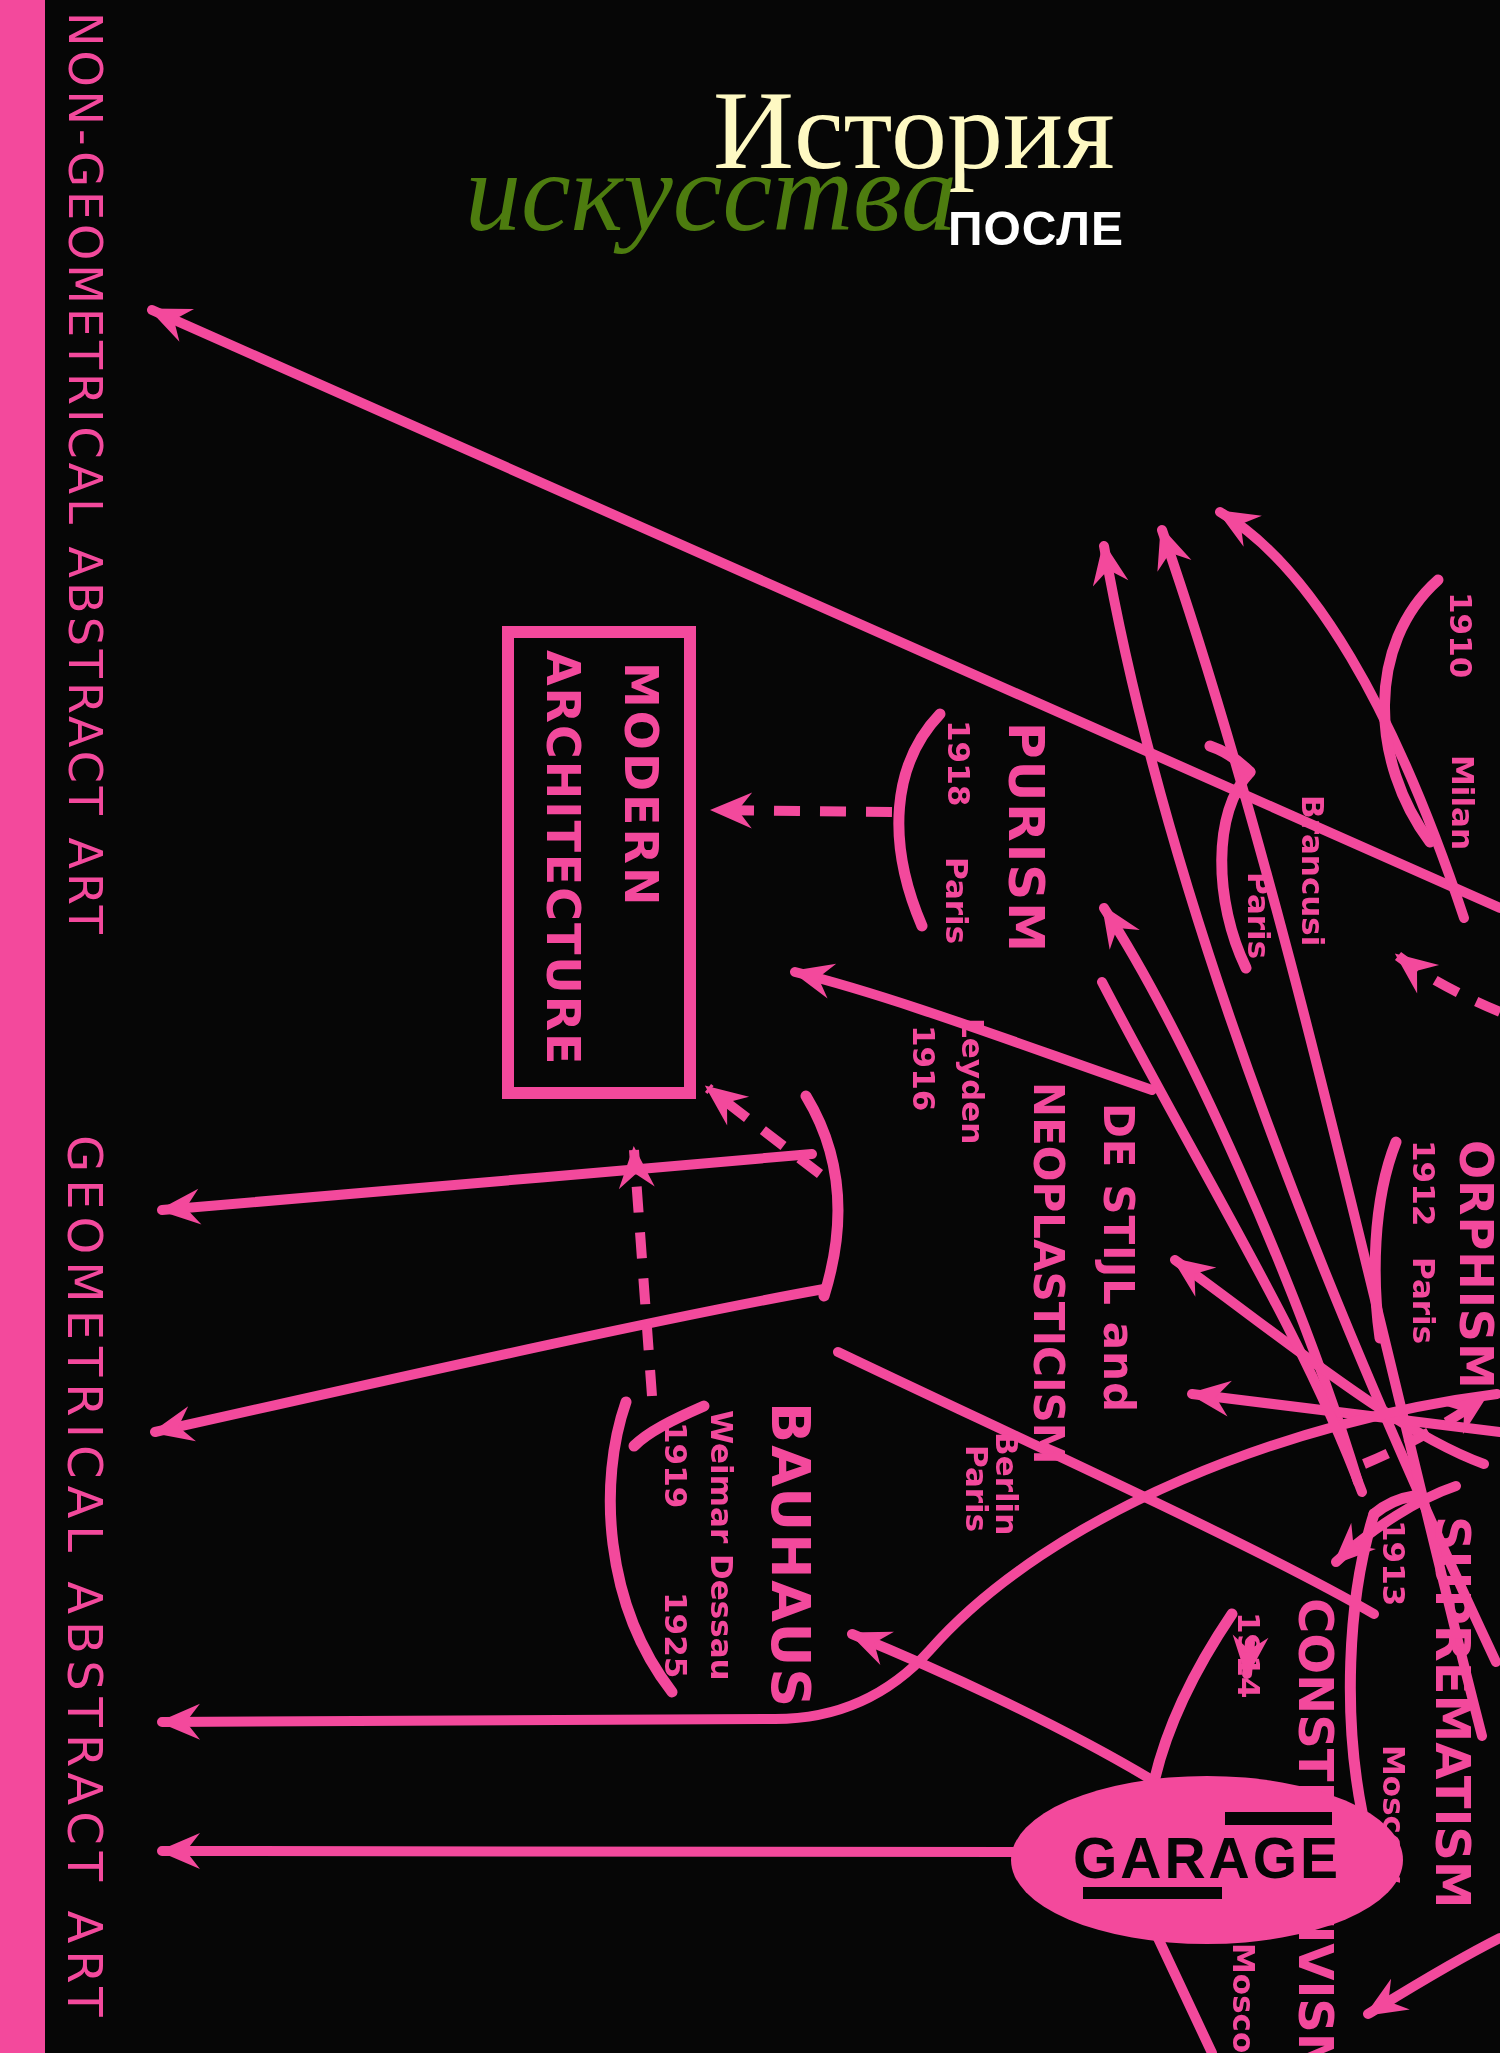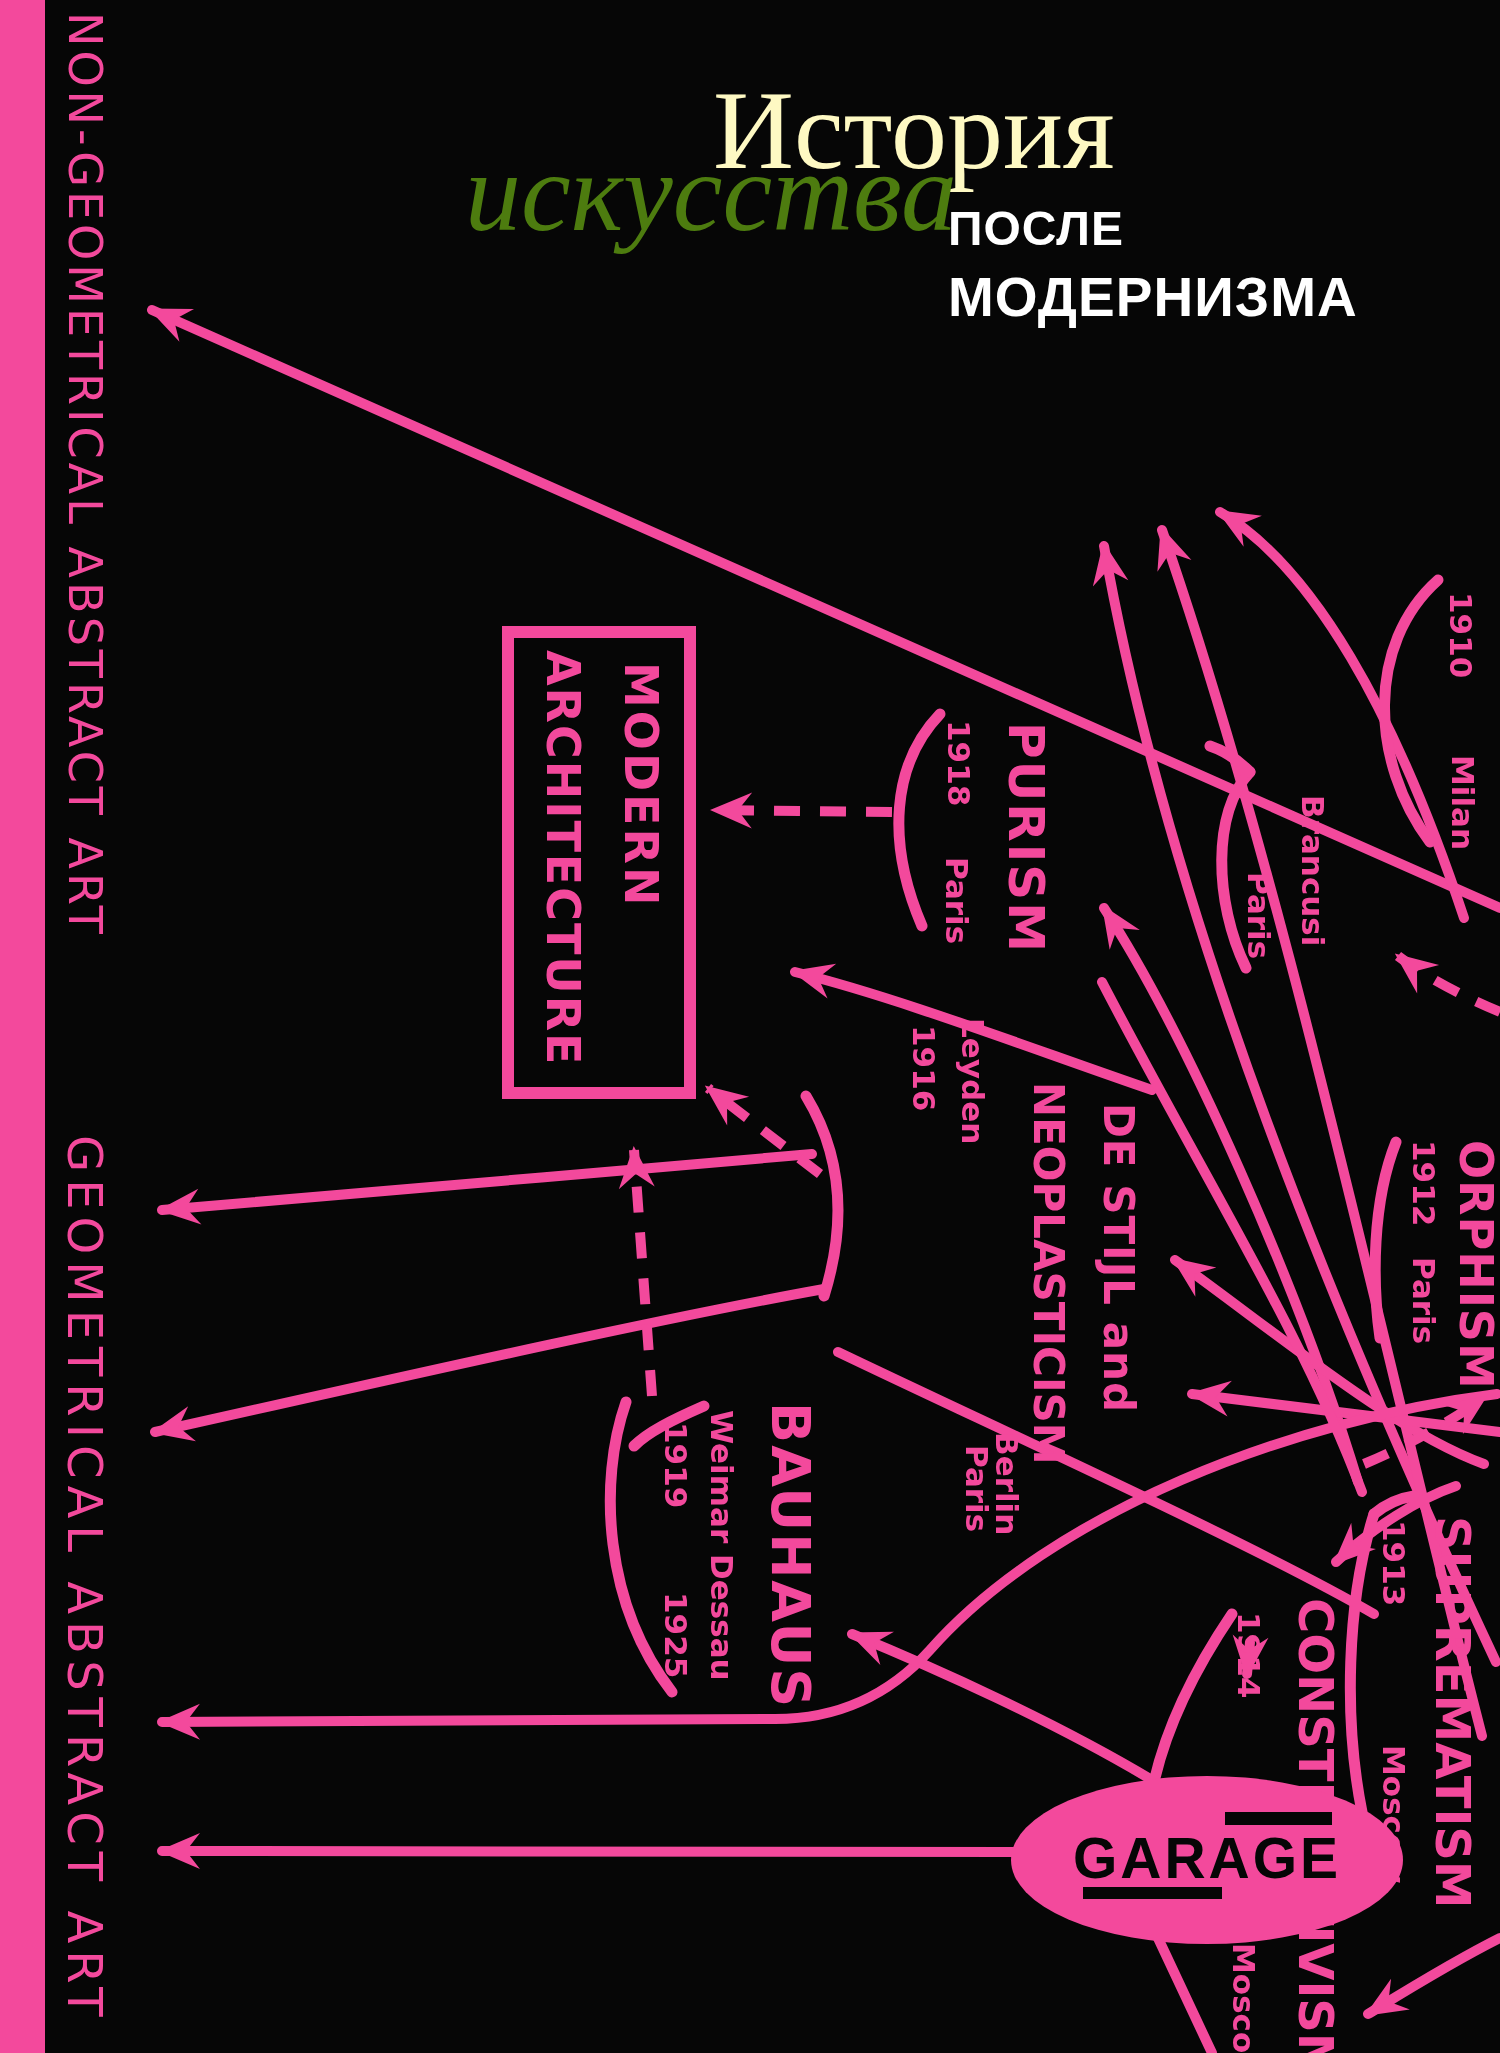--- a/index.html
+++ b/index.html
@@ -127,15 +127,14 @@
       <ellipse cx="1207" cy="1860" rx="196" ry="84" fill="#F3499C"></ellipse>
       <rect x="1225" y="1812" width="107" height="13" fill="#060606"></rect>
       <rect x="1083" y="1887" width="139" height="12" fill="#060606"></rect>
       <text class="garagetxt" x="1207" y="1858" text-anchor="middle" dominant-baseline="central">GARAGE</text>
     </g>
   </svg>
 
   <div class="htext" id="t-line1">История</div>
   <div class="htext" id="t-line2">искусства</div>
   <div class="htext" id="t-line3">ПОСЛЕ</div>
-  <div class="htext" id="t-line4">МОДЕРНИЗМА</div>
 
 </div>
 
 </body></html>

